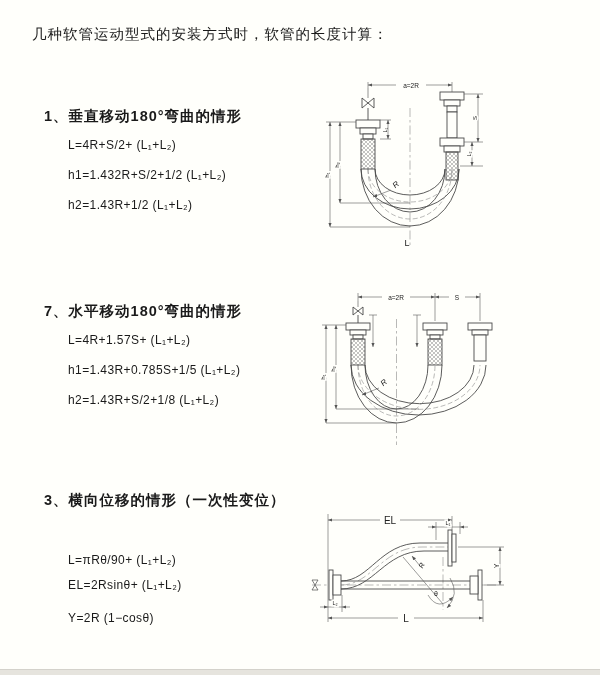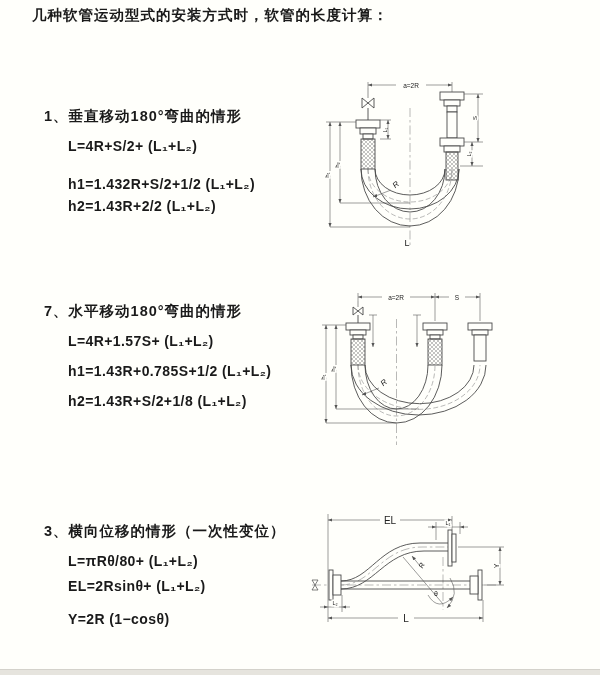--- a/index.html
+++ b/index.html
@@ -3,48 +3,48 @@
 <meta charset="utf-8">
 <style>
   html,body{margin:0;padding:0;}
   body{
     width:600px;height:675px;position:relative;overflow:hidden;
     background:#fffffb;
     font-family:"Liberation Sans","DejaVu Sans",sans-serif;
     color:#1a1a1a;
   }
   .page-title{
-    position:absolute;left:32px;top:6px;
-    font-size:14.5px;font-weight:bold;letter-spacing:1px;
+    position:absolute;left:32px;top:25px;
+    font-size:14.5px;font-weight:normal;letter-spacing:1px;
   }
   .sec-heading{
     position:absolute;left:44px;
     font-size:14.5px;font-weight:bold;letter-spacing:1px;white-space:nowrap;
   }
   .formula{
     position:absolute;left:68px;
-    font-size:14px;font-weight:700;letter-spacing:.4px;white-space:nowrap;
+    font-size:12px;font-weight:400;letter-spacing:.4px;white-space:nowrap;
   }
   .fig{position:absolute;}
   svg text{font-family:"Liberation Sans","DejaVu Sans",sans-serif;fill:#222;}
   svg .halo{paint-order:stroke;stroke:#fffffb;stroke-width:3px;}
   .page-edge{
     position:absolute;left:0;bottom:0;width:600px;height:5px;
     background:#e6e4de;border-top:1px solid #d4d2cb;
   }
 </style>
 </head>
 <body>
 
 <div class="page-title">几种软管运动型式的安装方式时，软管的长度计算：</div>
 
 <div class="sec-heading" style="top:107px">1、垂直移动180°弯曲的情形</div>
 <div class="formula" style="top:138px">L=4R+S/2+ (L₁+L₂)</div>
-<div class="formula" style="top:176px">h1=1.432R+S/2+1/2 (L₁+L₂)</div>
-<div class="formula" style="top:198px">h2=1.43R+2/2 (L₁+L₂)</div>
+<div class="formula" style="top:168px">h1=1.432R+S/2+1/2 (L₁+L₂)</div>
+<div class="formula" style="top:198px">h2=1.43R+1/2 (L₁+L₂)</div>
 
 <svg class="fig" style="left:310px;top:70px" width="280" height="190" viewBox="0 0 280 190">
   <defs>
     <marker id="ar1" viewBox="0 0 10 10" refX="9" refY="5" markerWidth="8" markerHeight="8" orient="auto-start-reverse">
       <path d="M0,1.5 L9,5 L0,8.5 z" fill="#555"></path>
     </marker>
     <pattern id="braid1" width="4" height="4" patternUnits="userSpaceOnUse">
       <path d="M0,4 L4,0 M0,0 L4,4" stroke="#9a9a9a" stroke-width="0.6"></path>
     </pattern>
   </defs>
@@ -123,21 +123,21 @@
   <text class="halo" x="27" y="97" font-size="6" text-anchor="middle" transform="rotate(-90 27 95)">h₂</text>
 
   <line x1="81" y1="120" x2="63" y2="127" stroke="#5a5a5a" stroke-width="0.6" marker-end="url(#ar1)"></line>
   <text x="84" y="119" font-size="8" font-style="italic" transform="rotate(-40 84 117)">R</text>
 
   <text x="97" y="176" font-size="9" text-anchor="middle">L</text>
 </svg>
 
 <div class="sec-heading" style="top:302px">7、水平移动180°弯曲的情形</div>
 <div class="formula" style="top:333px">L=4R+1.57S+ (L₁+L₂)</div>
-<div class="formula" style="top:363px">h1=1.43R+0.785S+1/2 (L₁+L₂)</div>
+<div class="formula" style="top:363px">h1=1.43R+0.785S+1/5 (L₁+L₂)</div>
 <div class="formula" style="top:393px">h2=1.43R+S/2+1/8 (L₁+L₂)</div>
 
 <svg class="fig" style="left:310px;top:285px" width="280" height="175" viewBox="0 0 280 175">
   <defs>
     <marker id="ar2" viewBox="0 0 10 10" refX="9" refY="5" markerWidth="8" markerHeight="8" orient="auto-start-reverse">
       <path d="M0,1.5 L9,5 L0,8.5 z" fill="#555"></path>
     </marker>
     <pattern id="braid2" width="4" height="4" patternUnits="userSpaceOnUse">
       <path d="M0,4 L4,0 M0,0 L4,4" stroke="#9a9a9a" stroke-width="0.6"></path>
     </pattern>
@@ -202,22 +202,22 @@
     <line x1="26" y1="40" x2="26" y2="124" marker-start="url(#ar2)" marker-end="url(#ar2)"></line>
     <line x1="26" y1="124" x2="109" y2="124"></line>
   </g>
   <text class="halo" x="13" y="94" font-size="6" text-anchor="middle" transform="rotate(-90 13 92)">h₁</text>
   <text class="halo" x="23" y="86" font-size="6" text-anchor="middle" transform="rotate(-90 23 84)">h₂</text>
 
   <line x1="69" y1="103" x2="52" y2="110" stroke="#5a5a5a" stroke-width="0.6" marker-end="url(#ar2)"></line>
   <text x="72" y="102" font-size="8" font-style="italic" transform="rotate(-40 72 100)">R</text>
 </svg>
 
-<div class="sec-heading" style="top:522px">3、横向位移的情形（一次性变位）</div>
-<div class="formula" style="top:553px">L=πRθ/80+ (L₁+L₂)</div>
+<div class="sec-heading" style="top:491px">3、横向位移的情形（一次性变位）</div>
+<div class="formula" style="top:553px">L=πRθ/90+ (L₁+L₂)</div>
 <div class="formula" style="top:611px">Y=2R (1−cosθ)</div>
 <div class="formula" style="top:578px">EL=2Rsinθ+ (L₁+L₂)</div>
 
 <svg class="fig" style="left:300px;top:500px" width="290" height="150" viewBox="0 0 290 150">
   <defs>
     <marker id="ar3" viewBox="0 0 10 10" refX="9" refY="5" markerWidth="8" markerHeight="8" orient="auto-start-reverse">
       <path d="M0,1.5 L9,5 L0,8.5 z" fill="#555"></path>
     </marker>
   </defs>
 

